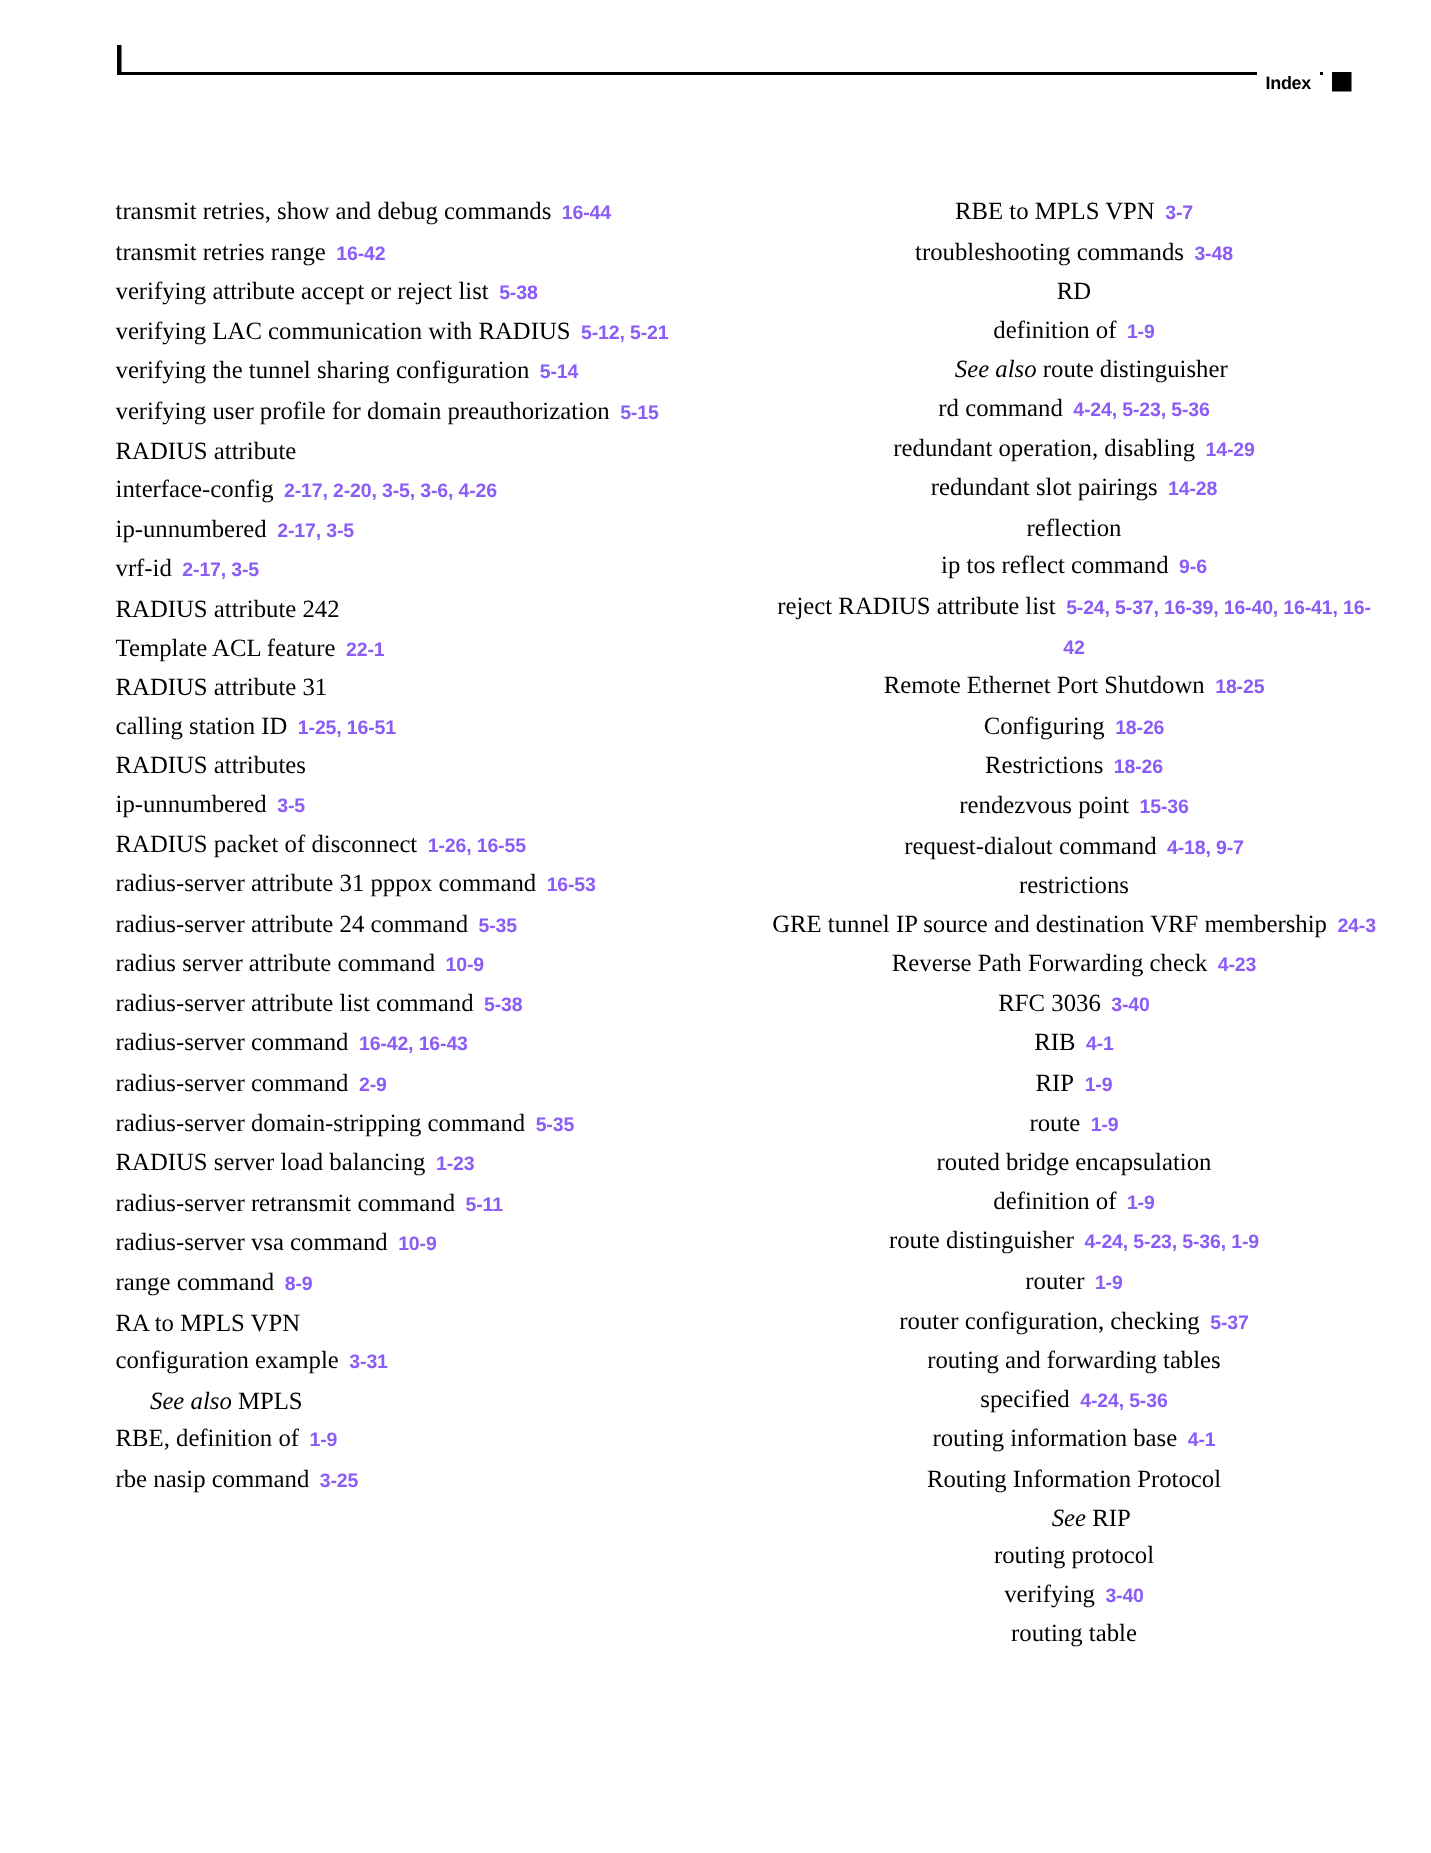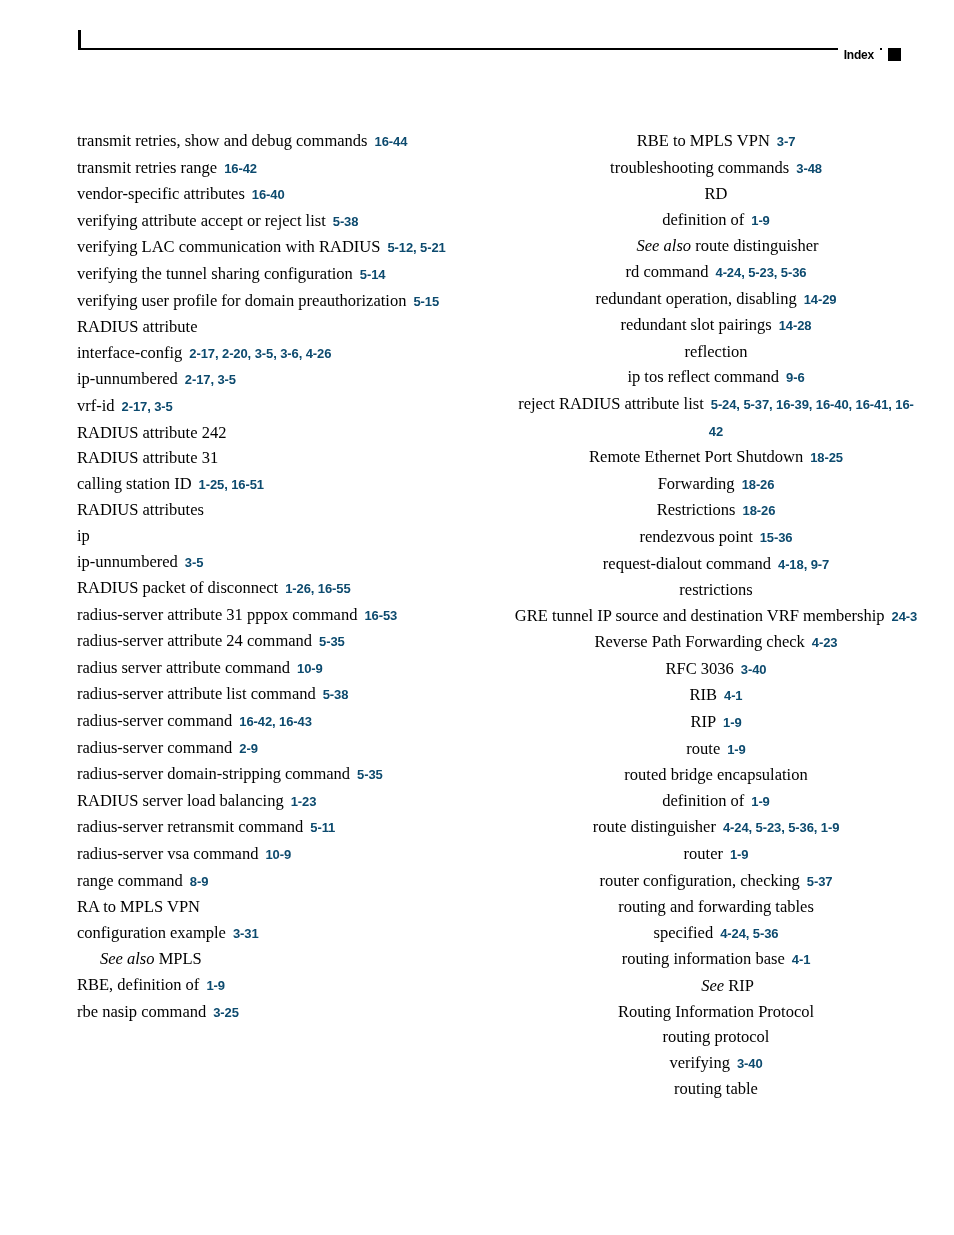--- a/index.html
+++ b/index.html
@@ -95,21 +95,21 @@
   }
   .entry.wrap-left { margin-left: 28px; text-indent: -28px; }
   .entry.wrap-left3 { margin-left: 56px; text-indent: -56px; }
 
   .term { white-space: normal; }
   .term.ital { font-style: italic; font-family: Liberation Serif, serif; }
   .pages {
     font-family: "Liberation Sans Narrow", "Liberation Sans", sans-serif;
     font-size: 13px;
     font-weight: bold;
-    color: #0c4a6e;
+    color: #8b5cf6;
     letter-spacing: -0.1px;
     margin-left: 7px;
     white-space: normal;
   }
 
   
   .footer {
     position: absolute;
     left: 0;
     bottom: 0;
@@ -126,34 +126,33 @@
     <div class="header-tick"></div>
     <div class="header-rule"></div>
     <div class="header-label">Index</div>
     <div class="header-square"></div>
   </div>
 
   <div class="columns">
     <div class="col col-left" id="left-column">
         <div class="entry wrap-left"><span class="term">transmit retries, show and debug commands</span><span class="pages">16-44</span></div>
         <div class="entry wrap-left"><span class="term">transmit retries range</span><span class="pages">16-42</span></div>
-        <div class="entry wrap-left"><span class="term">vendor-specific attributes</span><span class="pages">16-40</span></div>
         <div class="entry wrap-left"><span class="term">verifying attribute accept or reject list</span><span class="pages">5-38</span></div>
         <div class="entry wrap-left"><span class="term">verifying LAC communication with RADIUS</span><span class="pages">5-12, 5-21</span></div>
         <div class="entry wrap-left"><span class="term">verifying the tunnel sharing configuration</span><span class="pages">5-14</span></div>
         <div class="entry wrap-left"><span class="term">verifying user profile for domain preauthorization</span><span class="pages">5-15</span></div>
         <div class="entry lvl1"><span class="term">RADIUS attribute</span></div>
         <div class="entry wrap-left"><span class="term">interface-config</span><span class="pages">2-17, 2-20, 3-5, 3-6, 4-26</span></div>
         <div class="entry wrap-left"><span class="term">ip-unnumbered</span><span class="pages">2-17, 3-5</span></div>
         <div class="entry wrap-left"><span class="term">vrf-id</span><span class="pages">2-17, 3-5</span></div>
         <div class="entry lvl1"><span class="term">RADIUS attribute 242</span></div>
+        <div class="entry wrap-left"><span class="term">Template ACL feature</span><span class="pages">22-1</span></div>
         <div class="entry lvl1"><span class="term">RADIUS attribute 31</span></div>
         <div class="entry wrap-left"><span class="term">calling station ID</span><span class="pages">1-25, 16-51</span></div>
         <div class="entry lvl1"><span class="term">RADIUS attributes</span></div>
-        <div class="entry wrap-left"><span class="term">ip</span></div>
         <div class="entry wrap-left3"><span class="term">ip-unnumbered</span><span class="pages">3-5</span></div>
         <div class="entry lvl1"><span class="term">RADIUS packet of disconnect</span><span class="pages">1-26, 16-55</span></div>
         <div class="entry lvl1"><span class="term">radius-server attribute 31 pppox command</span><span class="pages">16-53</span></div>
         <div class="entry lvl1"><span class="term">radius-server attribute 24 command</span><span class="pages">5-35</span></div>
         <div class="entry lvl1"><span class="term">radius server attribute command</span><span class="pages">10-9</span></div>
         <div class="entry lvl1"><span class="term">radius-server attribute list command</span><span class="pages">5-38</span></div>
         <div class="entry lvl1"><span class="term">radius-server command</span><span class="pages">16-42, 16-43</span></div>
         <div class="entry lvl1"><span class="term">radius-server command</span><span class="pages">2-9</span></div>
         <div class="entry lvl1"><span class="term">radius-server domain-stripping command</span><span class="pages">5-35</span></div>
         <div class="entry lvl1"><span class="term">RADIUS server load balancing</span><span class="pages">1-23</span></div>
@@ -172,41 +171,41 @@
         <div class="entry lvl1"><span class="term">RD</span></div>
         <div class="entry wrap-left"><span class="term">definition of</span><span class="pages">1-9</span></div>
         <div class="entry see"><span class="term ital">See also</span> <span class="term">route distinguisher</span></div>
         <div class="entry lvl1"><span class="term">rd command</span><span class="pages">4-24, 5-23, 5-36</span></div>
         <div class="entry lvl1"><span class="term">redundant operation, disabling</span><span class="pages">14-29</span></div>
         <div class="entry lvl1"><span class="term">redundant slot pairings</span><span class="pages">14-28</span></div>
         <div class="entry lvl1"><span class="term">reflection</span></div>
         <div class="entry wrap-left"><span class="term">ip tos reflect command</span><span class="pages">9-6</span></div>
         <div class="entry lvl1"><span class="term">reject RADIUS attribute list</span><span class="pages">5-24, 5-37, 16-39, 16-40, 16-41, 16-42</span></div>
         <div class="entry lvl1"><span class="term">Remote Ethernet Port Shutdown</span><span class="pages">18-25</span></div>
-        <div class="entry wrap-left"><span class="term">Forwarding</span><span class="pages">18-26</span></div>
+        <div class="entry wrap-left"><span class="term">Configuring</span><span class="pages">18-26</span></div>
         <div class="entry wrap-left"><span class="term">Restrictions</span><span class="pages">18-26</span></div>
         <div class="entry lvl1"><span class="term">rendezvous point</span><span class="pages">15-36</span></div>
         <div class="entry lvl1"><span class="term">request-dialout command</span><span class="pages">4-18, 9-7</span></div>
         <div class="entry lvl1"><span class="term">restrictions</span></div>
         <div class="entry wrap-left"><span class="term">GRE tunnel IP source and destination VRF membership</span><span class="pages">24-3</span></div>
         <div class="entry lvl1"><span class="term">Reverse Path Forwarding check</span><span class="pages">4-23</span></div>
         <div class="entry lvl1"><span class="term">RFC 3036</span><span class="pages">3-40</span></div>
         <div class="entry lvl1"><span class="term">RIB</span><span class="pages">4-1</span></div>
         <div class="entry lvl1"><span class="term">RIP</span><span class="pages">1-9</span></div>
         <div class="entry lvl1"><span class="term">route</span><span class="pages">1-9</span></div>
         <div class="entry lvl1"><span class="term">routed bridge encapsulation</span></div>
         <div class="entry wrap-left"><span class="term">definition of</span><span class="pages">1-9</span></div>
         <div class="entry lvl1"><span class="term">route distinguisher</span><span class="pages">4-24, 5-23, 5-36, 1-9</span></div>
         <div class="entry lvl1"><span class="term">router</span><span class="pages">1-9</span></div>
         <div class="entry lvl1"><span class="term">router configuration, checking</span><span class="pages">5-37</span></div>
         <div class="entry lvl1"><span class="term">routing and forwarding tables</span></div>
         <div class="entry wrap-left"><span class="term">specified</span><span class="pages">4-24, 5-36</span></div>
         <div class="entry lvl1"><span class="term">routing information base</span><span class="pages">4-1</span></div>
+        <div class="entry lvl1"><span class="term">Routing Information Protocol</span></div>
         <div class="entry see"><span class="term ital">See</span> <span class="term">RIP</span></div>
-        <div class="entry lvl1"><span class="term">Routing Information Protocol</span></div>
         <div class="entry lvl1"><span class="term">routing protocol</span></div>
         <div class="entry wrap-left"><span class="term">verifying</span><span class="pages">3-40</span></div>
         <div class="entry lvl1"><span class="term">routing table</span></div>
       </div>
   </div>
 
   <div class="footer">
     
     
     

